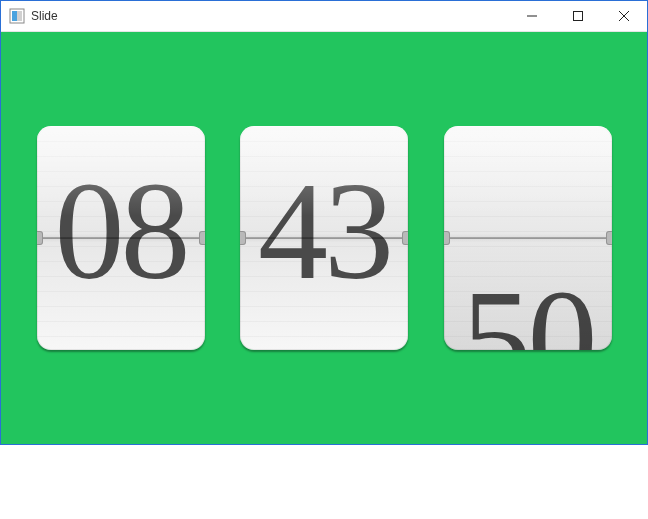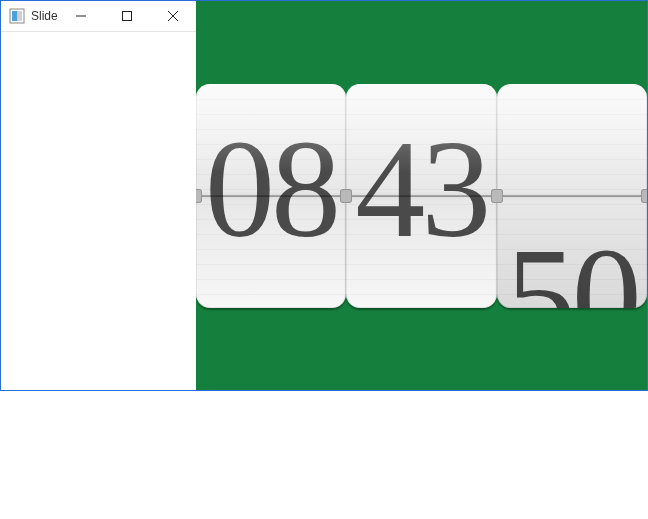--- a/index.html
+++ b/index.html
@@ -9,24 +9,25 @@
     height: 519px;
     overflow: hidden;
     font-family: "Segoe UI", Tahoma, sans-serif;
     background: #fff;
   }
 
   
   .window-frame {
     box-sizing: border-box;
     width: 648px;
-    height: 391px;
+    height: 445px;
     border: 1px solid #2a6fd6;          
     background: #fff;
     display: flex;
+    flex-direction: column;
   }
   .titlebar {
     height: 30px;
     flex: 0 0 30px;
     display: flex;
     align-items: center;
     background: #ffffff;
     border-bottom: 1px solid #e5e5e5;
     user-select: none;
   }
@@ -51,21 +52,21 @@
     justify-content: center;
     color: #222;
     background: transparent;
     font-family: "Segoe UI Symbol", "Segoe UI", sans-serif;
   } 
   .caption-btn svg { display:block; }
 
   
   .client {
     flex: 1 1 auto;
-    background: #15803d;
+    background: #22c55e;
     position: relative;
     overflow: hidden;
     padding-left: 14px;
   }
   .clock-row {
     position: absolute;
     left: 0; right: 0;
     top: 50%;
     transform: translateY(-50%);
     display: flex;

